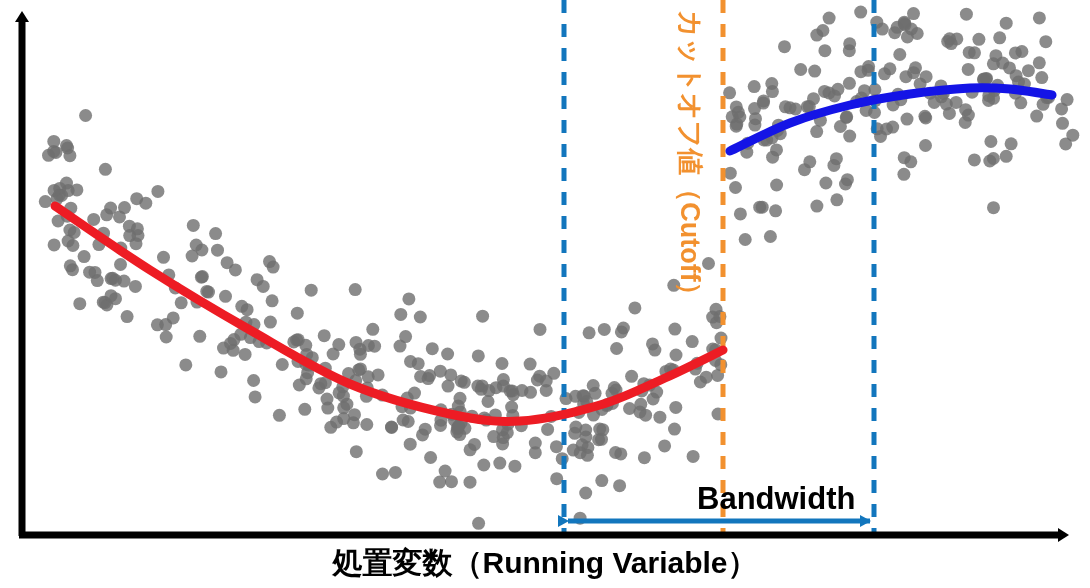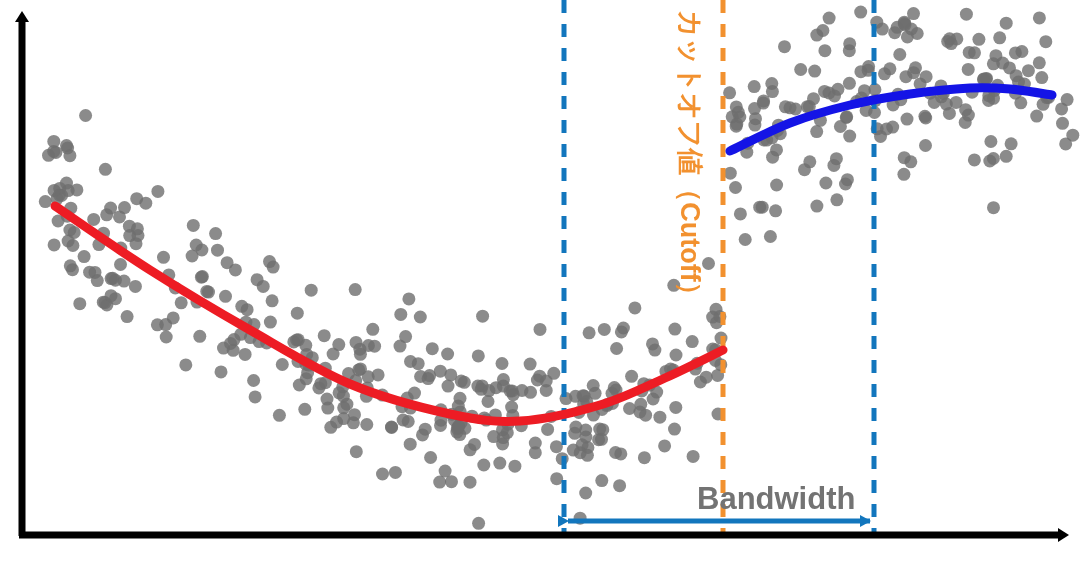--- a/index.html
+++ b/index.html
@@ -49,21 +49,21 @@
     color: #F2912F;
     white-space: nowrap;
     font-family: "Liberation Sans", sans-serif;
   }
   .bandwidth-label {
     position: absolute;
     left: 697px;
     top: 481px;
     font-size: 31px;
     font-weight: bold;
-    color: #737373;
+    color: #000000;
     white-space: nowrap;
     font-family: "Liberation Sans", sans-serif;
   }
 </style>
 </head>
 <body>
 
 <div id="figure">
 
   <svg id="plot-svg" viewBox="0 0 1090 588">
@@ -614,14 +614,15 @@
     <path id="right-fit" fill="none" stroke="#1414E6" stroke-width="9" stroke-linecap="round" d="M730,151 C740,146.33333333333334 770,130.66666666666666 790,123 C810,115.33333333333333 830,109.83333333333333 850,105 C870,100.16666666666667 890,96.83333333333333 910,94 C930,91.16666666666667 953.3333333333334,88.83333333333333 970,88 C986.6666666666666,87.16666666666667 996.3333333333334,87.83333333333333 1010,89 C1023.6666666666666,90.16666666666667 1045,94 1052,95"></path>
 
     <line id="bw-arrow" x1="568" y1="521" x2="870" y2="521" stroke="#1276BD" stroke-width="5" marker-end="url(#bw-arrow-right)" marker-start="url(#bw-arrow-left)"></line>
 
     <line id="y-axis" x1="22" y1="536" x2="22" y2="18" stroke="#000000" stroke-width="7" marker-end="url(#axis-arrow-up)"></line>
     <line id="x-axis" x1="19" y1="535" x2="1062" y2="535" stroke="#000000" stroke-width="7" marker-end="url(#axis-arrow-right)"></line>
   </svg>
 
   <div class="cutoff-label">カットオフ値（Cutoff）</div>
   <div class="bandwidth-label">Bandwidth</div>
+  <div class="axis-label-x">処置変数（Running Variable）</div>
 
 </div>
 
 </body></html>

